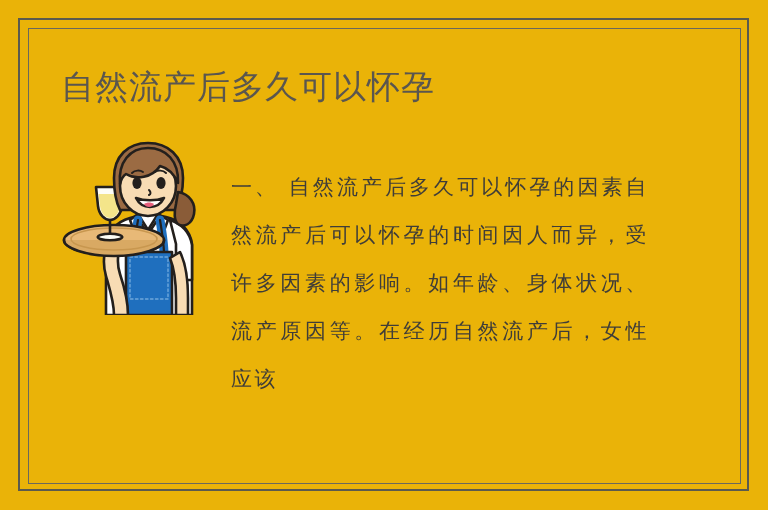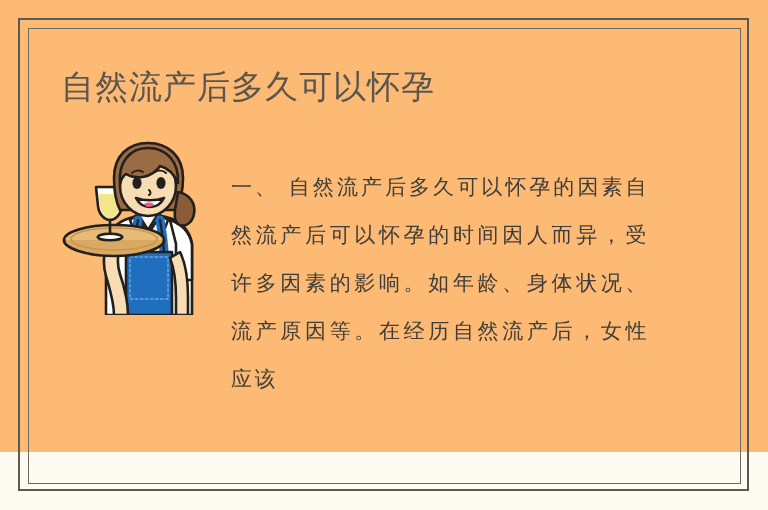--- a/index.html
+++ b/index.html
@@ -10,22 +10,22 @@
     width: 768px;
     height: 510px;
     background: #fbfbf1;
     font-family: "Liberation Sans", sans-serif;
     overflow: hidden;
   }
 
   #page {
     position: relative;
     width: 768px;
-    height: 452px;
-    background: #fdba74;
+    height: 510px;
+    background: #eab308;
     box-sizing: border-box;
   }
 
   
   .frame-outer {
     position: absolute;
     left: 18px;
     top: 18px;
     width: 731px;
     height: 473px;

